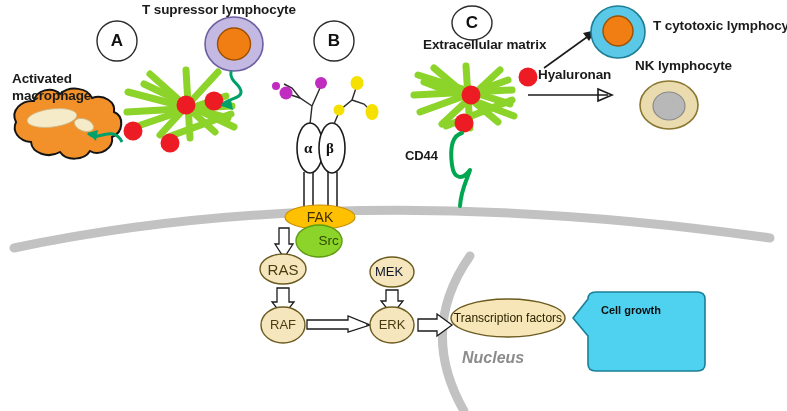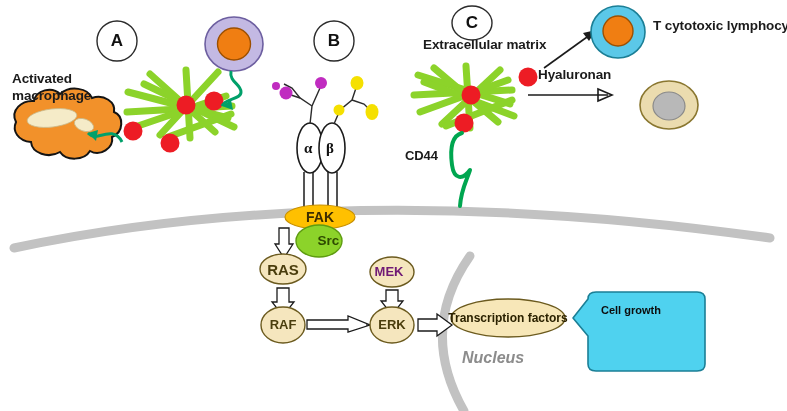--- a/index.html
+++ b/index.html
@@ -24,21 +24,21 @@
     position:absolute;
     font-family:"Liberation Sans", sans-serif;
     font-style:italic;
     font-weight:bold;
     color:#8c8c8c;
     white-space:nowrap;
   }
   .node-text{
     position:absolute;
     font-family:"Liberation Sans", sans-serif;
-    font-weight:bold;
+    font-weight:normal;
     text-align:center;
     white-space:nowrap;
     pointer-events:none;
   }
   .callout-text{
     position:absolute;
     font-family:"Liberation Sans", sans-serif;
     font-weight:bold;
     color:#0d0d0d;
     font-size:11px;
@@ -254,42 +254,44 @@
                L 697,371 Q 705,371 705,364 L 705,299 Q 705,292 697,292
                L 596,292 Q 588,292 588,299 Z" fill="#4FD2EF" stroke="#1b7f96" stroke-width="1.6" stroke-linejoin="round"></path>
     </g>
 
   </svg>
 
   <div class="letter" style="left:107px;top:31px;width:20px;">A</div>
   <div class="letter" style="left:324px;top:31px;width:20px;">B</div>
   <div class="letter" style="left:462px;top:13px;width:20px;">C</div>
 
+  <div class="lbl" style="left:142px;top:2px;font-size:13.5px;">T supressor lymphocyte</div>
 
   <div class="lbl" style="left:12px;top:71px;font-size:13.5px;">Activated</div>
   <div class="lbl" style="left:12px;top:88px;font-size:13.5px;">macrophage</div>
 
   <div class="lbl" style="left:423px;top:37px;font-size:13.5px;">Extracellular matrix</div>
 
   <div class="lbl" style="left:538px;top:67px;font-size:13.5px;">Hyaluronan</div>
 
   <div class="lbl" style="left:653px;top:18px;font-size:13.5px;">T cytotoxic lymphocyte</div>
 
+  <div class="lbl" style="left:635px;top:58px;font-size:13.5px;">NK lymphocyte</div>
 
   <div class="lbl" style="left:405px;top:149px;font-size:13px;">CD44</div>
 
 
   <div class="lbl-italic" style="left:462px;top:349px;font-size:16px;">Nucleus</div>
 
   <div class="greek" style="left:304px;top:140px;">α</div>
   <div class="greek" style="left:326px;top:140px;">β</div>
 
   <div class="node-text" style="left:295px;top:209px;width:50px;font-size:14px;color:#3d2d00;">FAK</div>
   <div class="node-text" style="left:296px;top:233px;width:65px;font-size:13.5px;color:#2e4a00;">Src</div>
   <div class="node-text" style="left:260px;top:261px;width:46px;font-size:15px;color:#4a3d0d;">RAS</div>
   <div class="node-text" style="left:260px;top:317px;width:46px;font-size:13px;color:#4a3d0d;">RAF</div>
-  <div class="node-text" style="left:369px;top:264px;width:40px;font-size:13px;color:#701a75;">MEK</div>
+  <div class="node-text" style="left:369px;top:264px;width:40px;font-size:13px;color:#0f172a;">MEK</div>
   <div class="node-text" style="left:369px;top:317px;width:46px;font-size:13px;color:#4a3d0d;">ERK</div>
   <div class="node-text" style="left:444px;top:311px;width:128px;font-size:12px;color:#2b2200;">Transcription factors</div>
 
   <div class="callout-text" style="left:601px;top:303px;">Cell growth</div>
 
 </div>
 
 </body></html>

